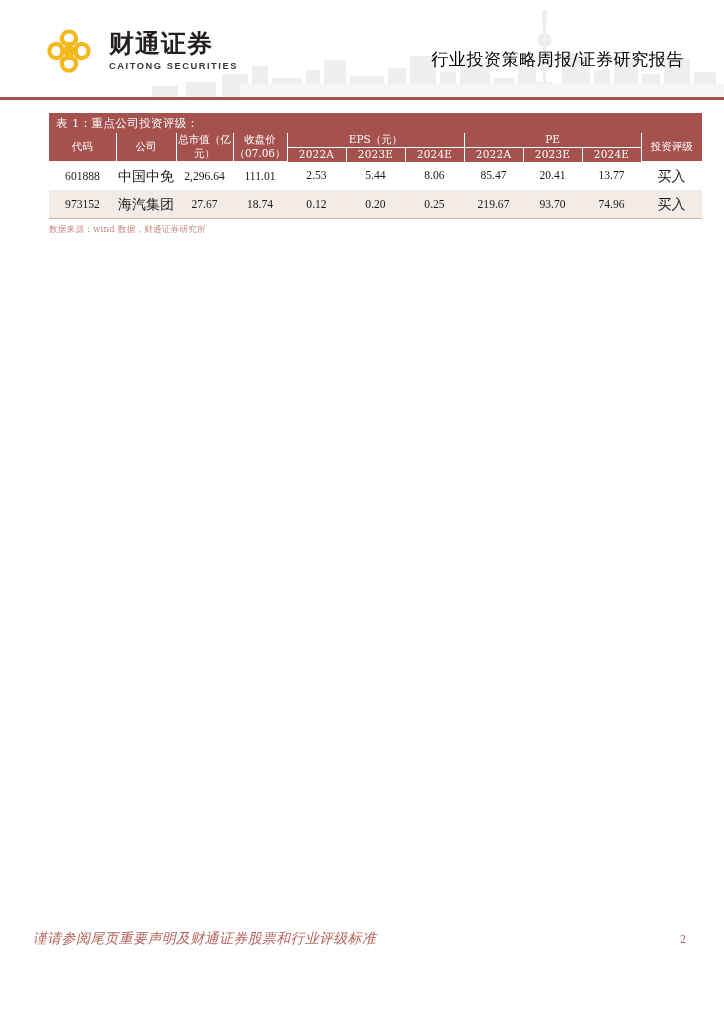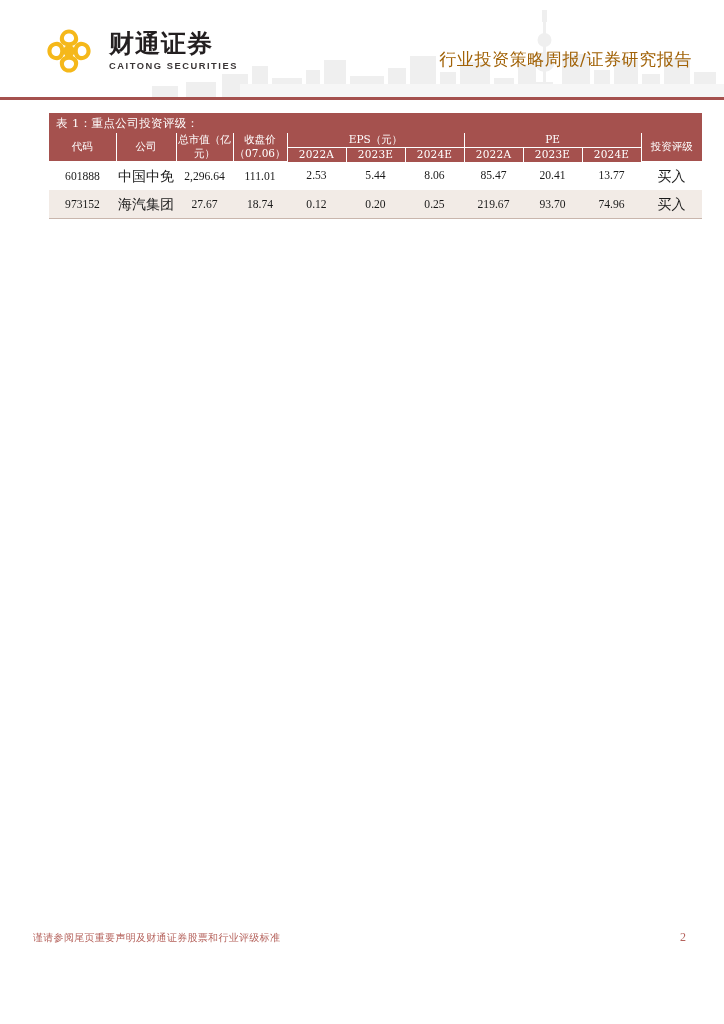--- a/index.html
+++ b/index.html
@@ -62,25 +62,25 @@
     font-family: "Liberation Sans", sans-serif;
     font-size: 9.3px;
     font-weight: bold;
     color: #3a3536;
     letter-spacing: 1.55px;
     margin-top: 5px;
   }
 
   .header-title {
     position: absolute;
-    right: 32px;
+    right: 40px;
     top: 48px;
     font-family: "DejaVu Serif", serif;
     font-size: 17px;
-    color: #a16207;
+    color: #000000;
     letter-spacing: 0.6px;
     white-space: nowrap;
   }
 
   .header-rule {
     position: absolute;
     left: 0;
     top: 97px;
     width: 724px;
     height: 3px;
@@ -164,23 +164,24 @@
     position: absolute;
     left: 33px;
     top: 930px;
     width: 653px;
     display: flex;
     align-items: baseline;
     justify-content: space-between;
   }
   .footer-note {
     font-family: "DejaVu Serif", serif;
-    font-size: 10px;
+    font-size: 14px;
     color: #b5625c;
     letter-spacing: 0.3px;
+    font-style: italic;
   }
   .footer-page {
     font-family: "Liberation Serif", serif;
     font-size: 12px;
     color: #b5625c;
   }
 </style>
 </head>
 <body>
 
@@ -302,18 +303,19 @@
         <td>0.20</td>
         <td>0.25</td>
         <td>219.67</td>
         <td>93.70</td>
         <td>74.96</td>
         <td class="cn">买入</td>
       </tr>
     </tbody>
   </table>
 
+  <div class="tbl-source">数据来源：wind 数据，财通证券研究所</div>
 </div>
 
 <div class="page-footer">
   <div class="footer-note">谨请参阅尾页重要声明及财通证券股票和行业评级标准</div>
   <div class="footer-page">2</div>
 </div>
 
 </body></html>

